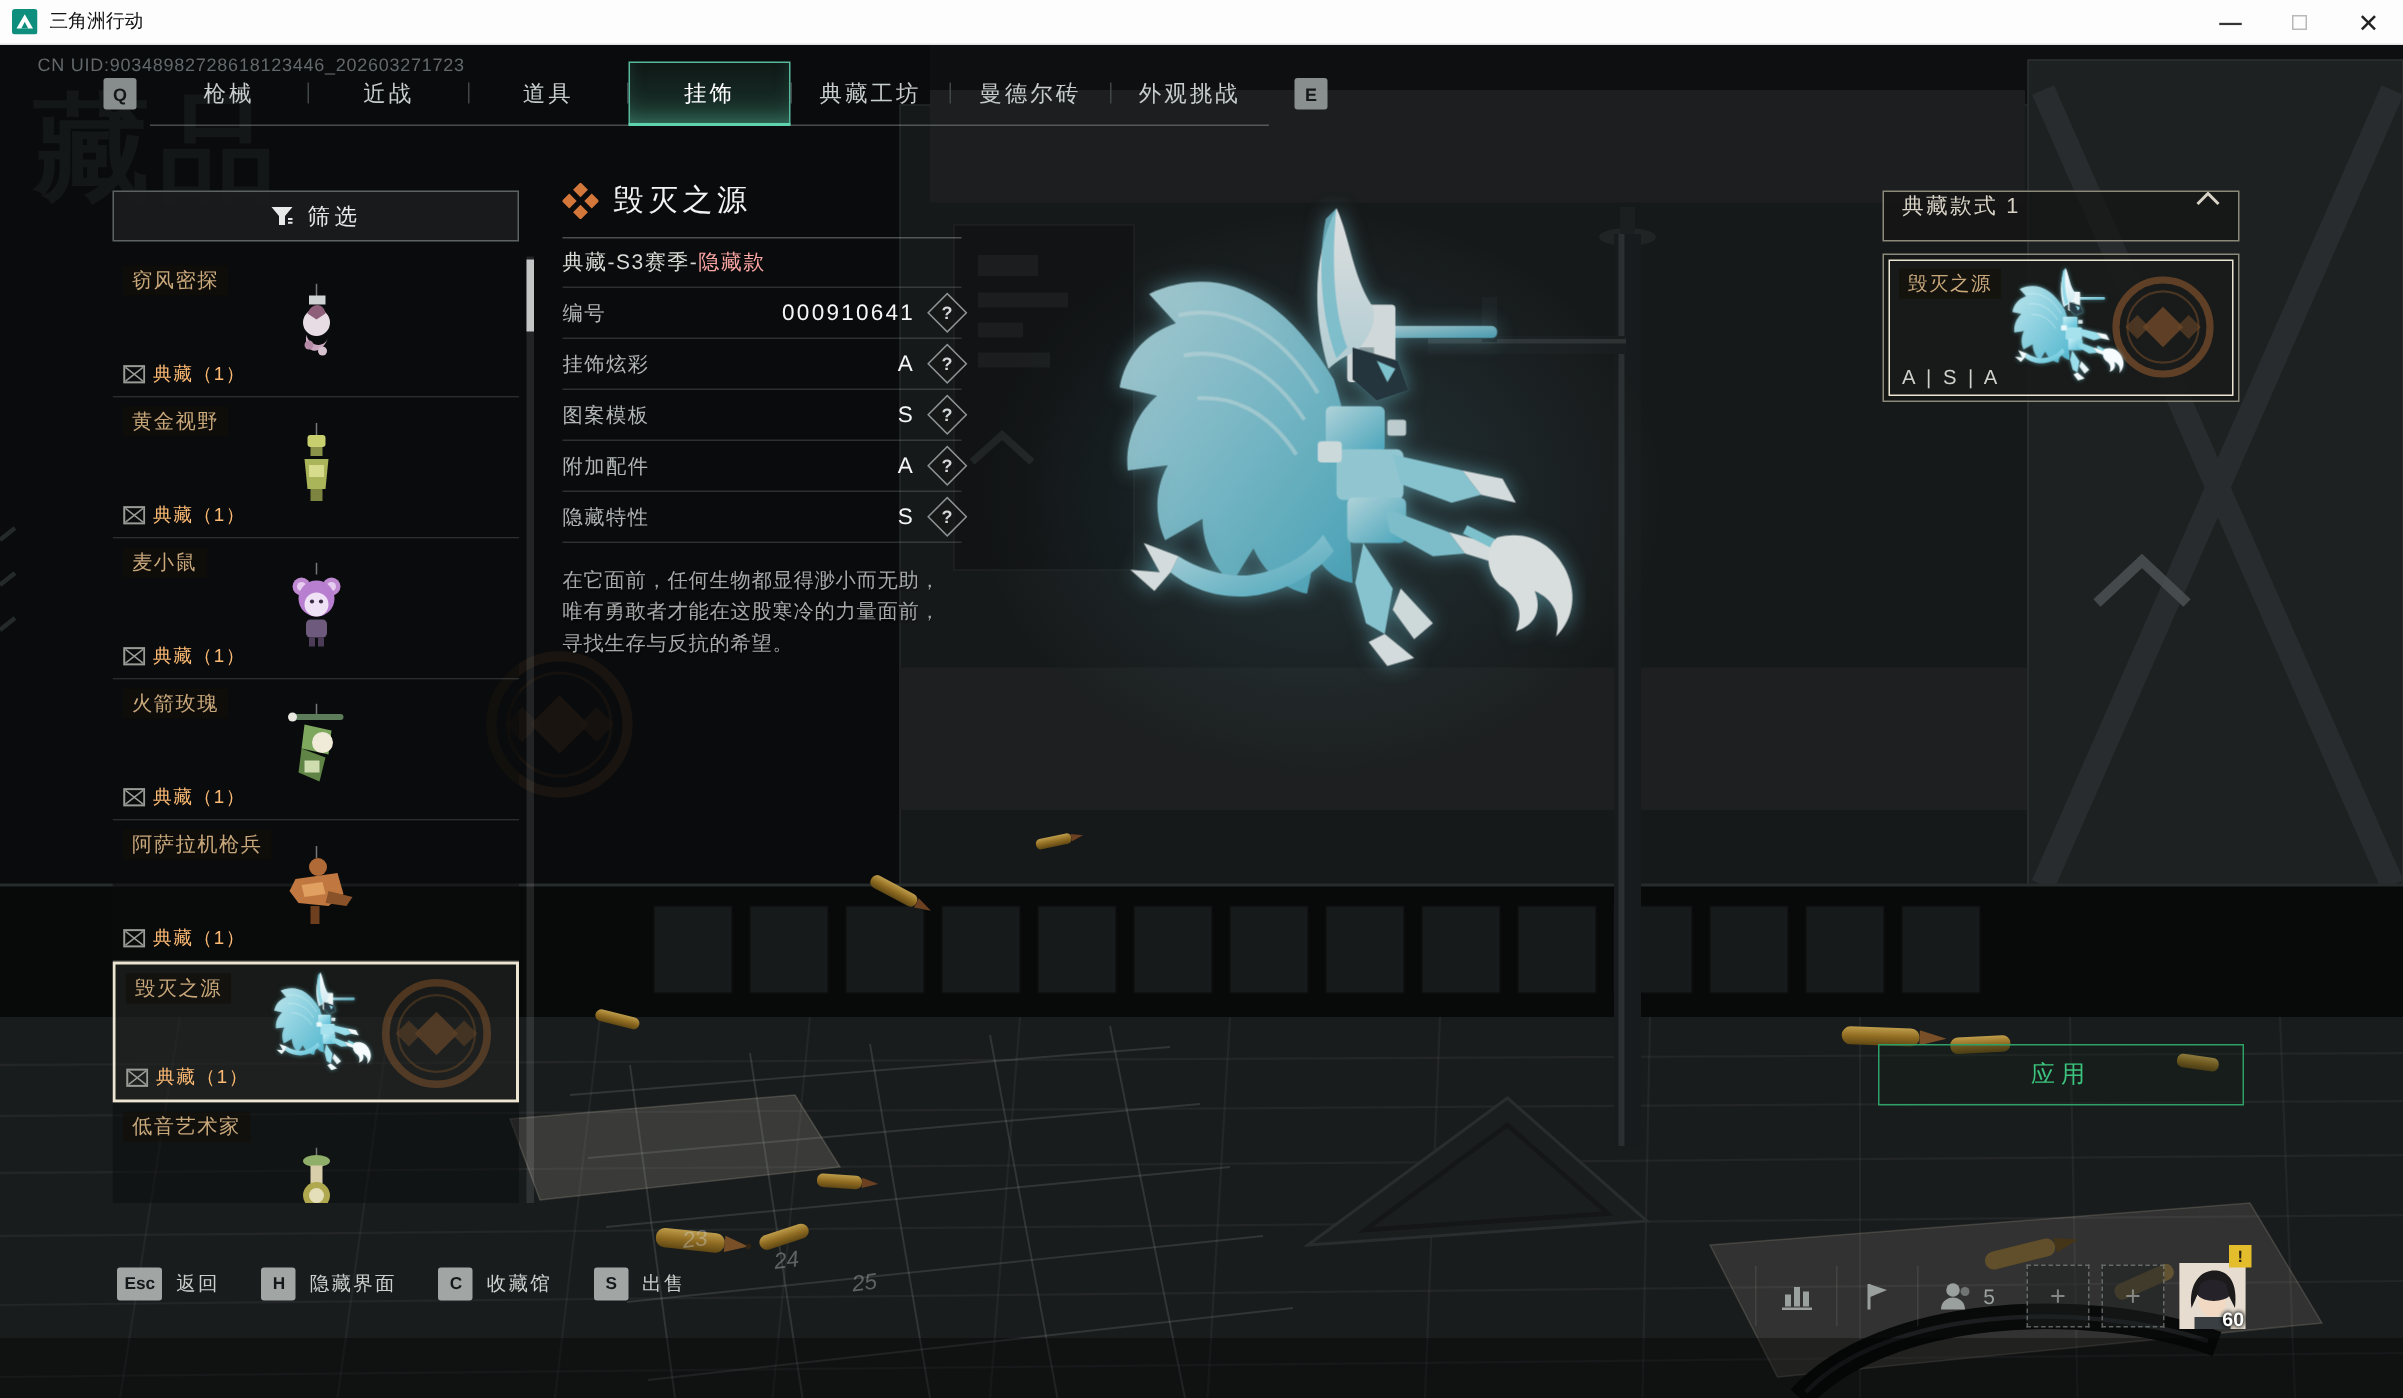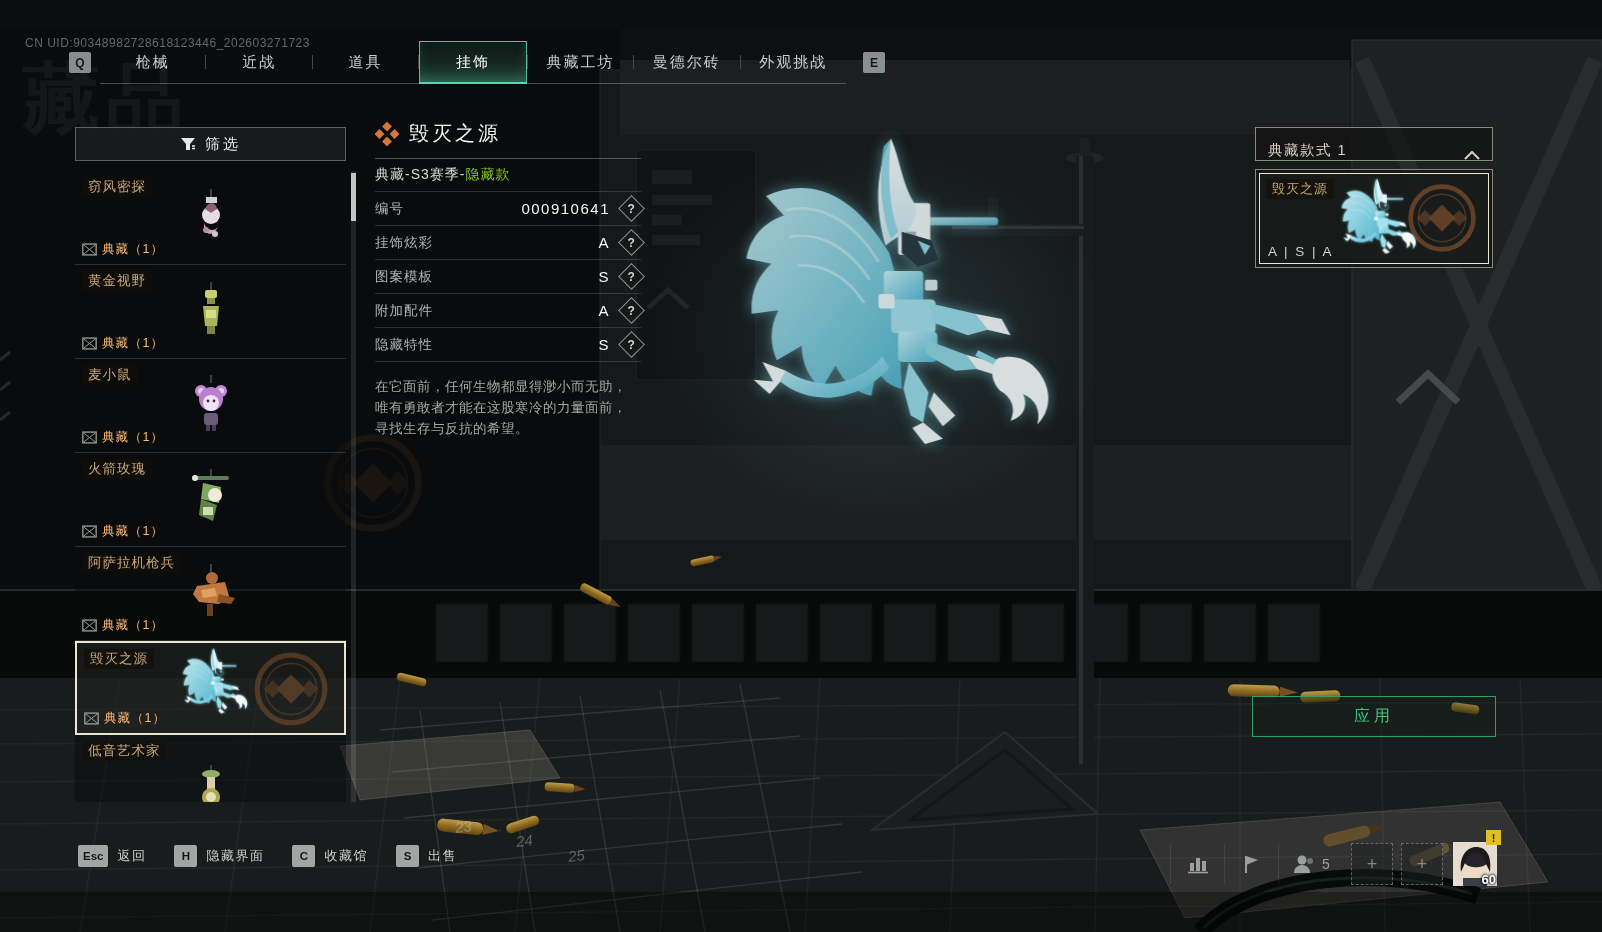--- a/index.html
+++ b/index.html
@@ -59,35 +59,35 @@
                background:rgba(255,255,255,0.10); z-index:10; }
   .scroll-thumb { position:absolute; left:0; top:2px; width:5px; height:48px; background:#c3c6c4; cursor:pointer; }
 
   
   .detail { position:absolute; left:375px; top:120px; width:266px; z-index:10; }
   .d-title { display:flex; align-items:center; gap:10px; padding-bottom:11px;
              border-bottom:1px solid rgba(175,180,180,0.4); }
   .d-title-text { color:#f2f4f3; font-size:20px; letter-spacing:3px; }
   .d-sub { display:flex; align-items:center; height:33px; border-bottom:1px solid rgba(150,155,155,0.25);
            font-size:14px; letter-spacing:1px; }
-  .d-sub .pre { color:#d9dbd7; } .d-sub .hl { color:#84cc16;text-align:right; }
+  .d-sub .pre { color:#d9dbd7; } .d-sub .hl { color:#fca5a5;text-align:right; }
   .d-row { display:flex; align-items:center; height:34px; border-bottom:1px solid rgba(150,155,155,0.25);justify-content:space-between; }
   .d-label { color:#b2b6b6; font-size:13.5px; letter-spacing:1px; }
   .d-val { margin-left:auto; color:#f5f6f6; font-size:15px; letter-spacing:1.5px; }
   .help { width:19px; height:19px; margin-left:12px; border:1px solid #8d9292; transform:rotate(45deg);
           background:rgba(22,24,24,0.55); display:flex; align-items:center; justify-content:center;
           cursor:pointer; flex:none; }
   .help span { transform:rotate(-45deg); color:#d3d7d7; font-size:12px; font-weight:bold; }
   .d-desc { margin-top:14px; width:258px; color:#a6aaa9; font-size:13.5px; line-height:21px;
             letter-spacing:.5px; text-shadow:0 1px 2px rgba(0,0,0,.8); }
 
   
   .style-head { position:absolute; left:1255px; top:127px; width:238px; height:34px;
                 border:1px solid #8b897b; background:rgba(19,19,17,0.68); display:flex;
-                align-items:flex-end; padding:0 12px; color:#d8d3c6; font-size:14.5px;
+                align-items:flex-start; padding:0 12px; color:#d8d3c6; font-size:14.5px;
                 letter-spacing:1.5px; z-index:10; cursor:pointer; }
   .style-head svg { margin-left:auto; }
   .style-card-wrap { position:absolute; left:1255px; top:169px; width:238px; height:99px;
                      border:1px solid #8b897b; background:rgba(21,22,21,0.72); padding:3px; z-index:10; cursor:pointer; }
   .style-card { position:relative; width:100%; height:100%; border:1.5px solid #ece5d2;
                 background:rgba(28,30,29,0.55); overflow:hidden; }
   .card-name { position:absolute; left:6px; top:5px; padding:1px 6px; background:rgba(18,15,9,0.65);
                color:#c9a87c; font-size:13px; letter-spacing:1px; }
   .card-grades { position:absolute; left:8px; bottom:4px; color:#ced2cc; font-size:13.5px; letter-spacing:2px;margin-top:37px; }
   .card-emblem { position:absolute; right:8px; top:6px; width:76px; height:76px; opacity:.55; }
@@ -196,20 +196,35 @@
         <rect x="52" y="34" width="12" height="12" fill="#b06a32" opacity="0.6" transform="rotate(45 58 40)"></rect>
       </symbol>
 
       <symbol id="card-icon" viewBox="0 0 18 15">
         <rect x="1" y="1" width="16" height="13" fill="none" stroke="#989c97" stroke-width="1.6"></rect>
         <path d="M2,2 L16,13 M16,2 L2,13" stroke="#989c97" stroke-width="1.2"></path>
       </symbol>
     </defs>
   </svg>
 
+  <div class="titlebar">
+    <svg class="tb-logo" viewBox="0 0 17 17">
+      <rect width="17" height="17" rx="2" fill="#0e8f7e"></rect>
+      <path d="M3,13 L8.5,3.5 L14,13 Z" fill="#fff"></path>
+      <path d="M6.2,13 L8.5,8.5 L10.8,13 Z" fill="#0e8f7e"></path>
+    </svg>
+    <span class="tb-title">三角洲行动</span>
+    <div class="tb-btns">
+      <div class="tb-btn tb-min">—</div>
+      <div class="tb-btn tb-max">
+          <span></span>
+        </div>
+      <div class="tb-btn tb-close">✕</div>
+    </div>
+  </div>
 
   <div class="scene">
     <svg width="1602" height="902" viewBox="0 0 1602 902">
 
       <rect x="0" y="0" width="1602" height="902" fill="#101213"></rect>
       <rect x="0" y="0" width="620" height="660" fill="#0b0d0e"></rect>
       <rect x="600" y="40" width="770" height="530" fill="#1a1d1e" stroke="#2b2f30"></rect>
       <rect x="620" y="30" width="730" height="75" fill="#202324"></rect>
       <rect x="600" y="415" width="770" height="95" fill="#212425"></rect>
       <rect x="636" y="120" width="120" height="230" fill="#141617" stroke="#232627"></rect>

